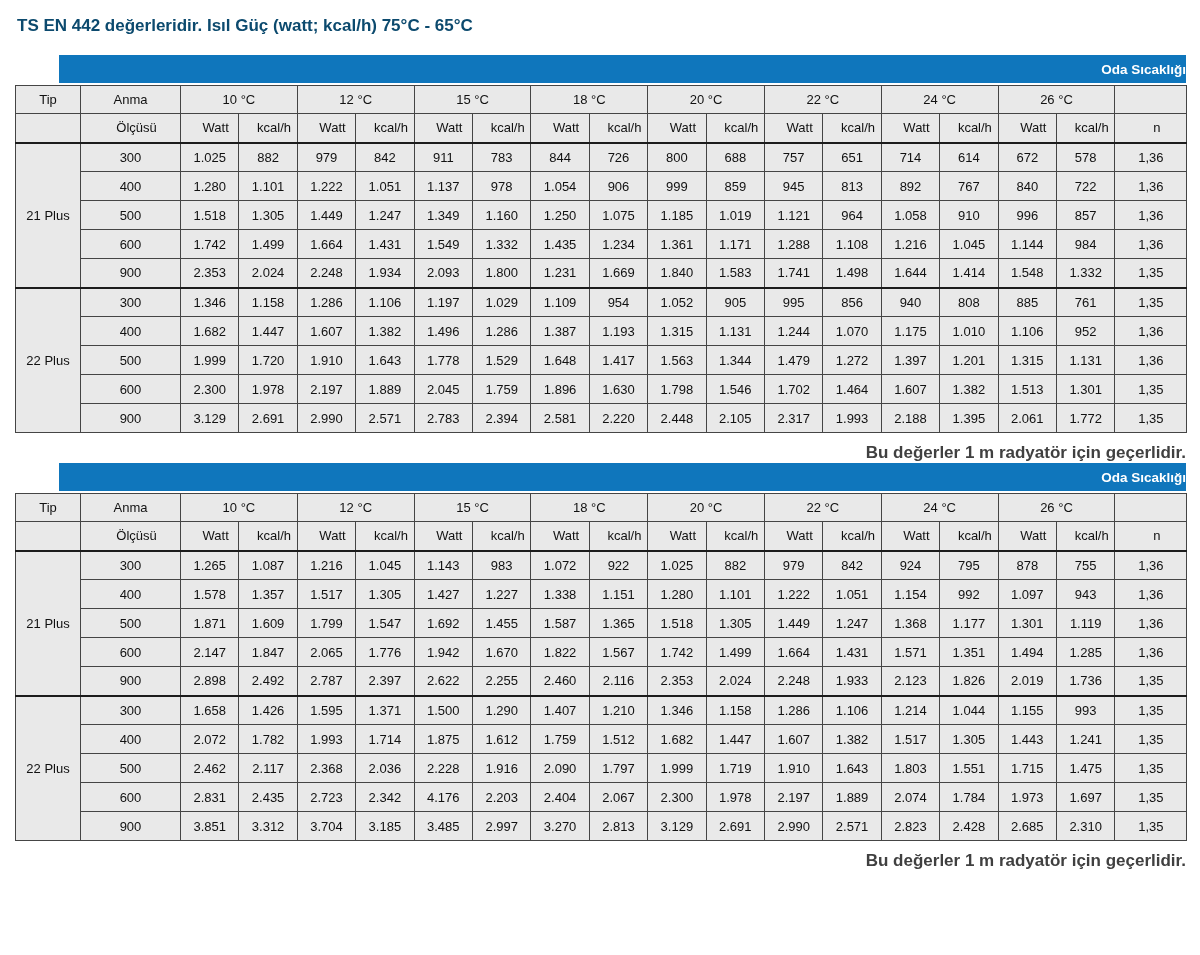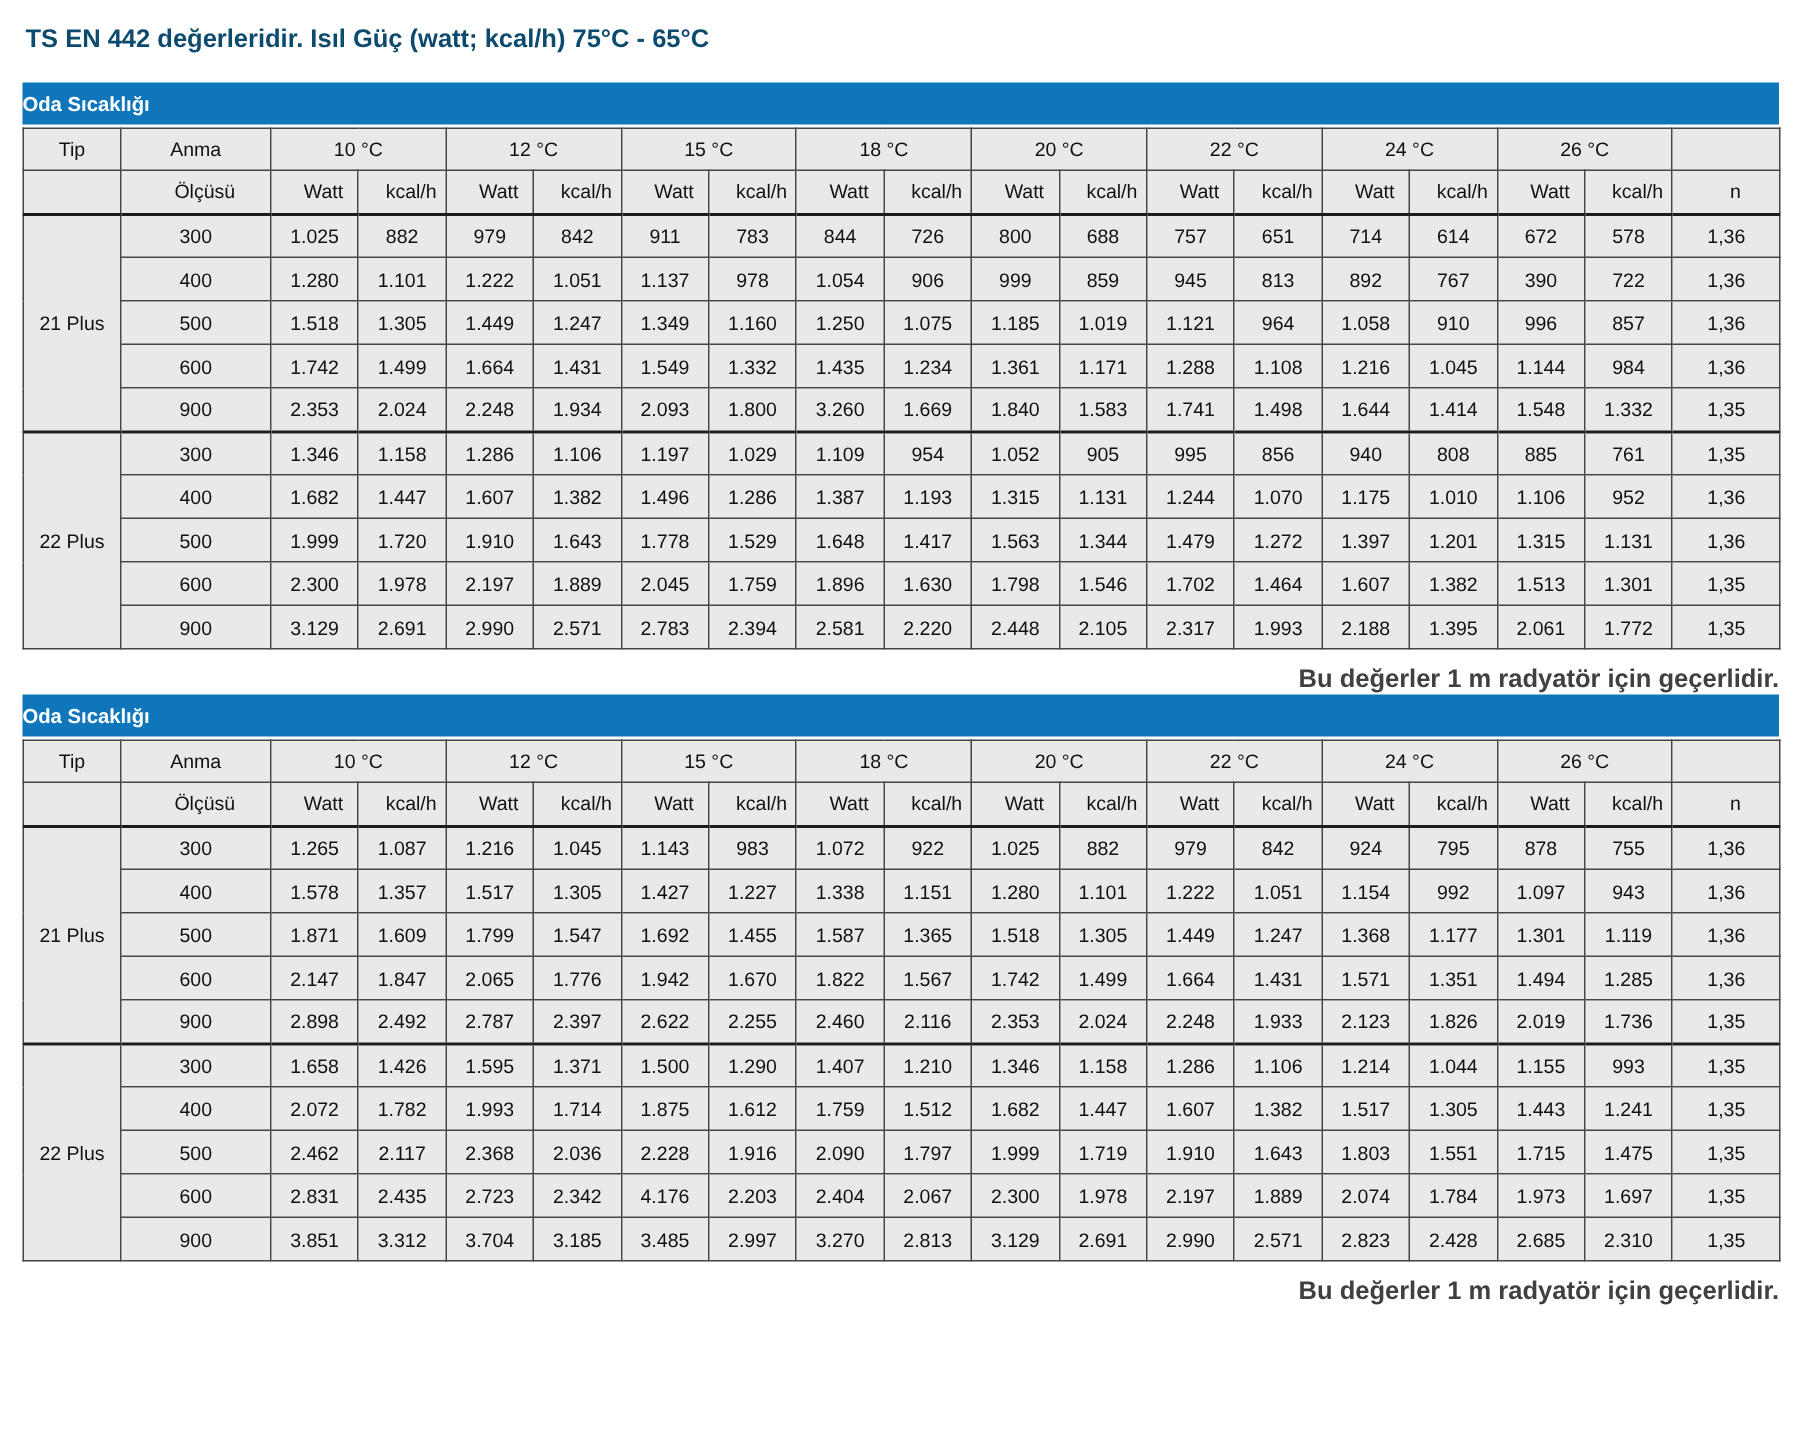--- a/index.html
+++ b/index.html
@@ -10,22 +10,23 @@
     -webkit-font-smoothing:antialiased;
   }
   .page{padding:16px 14px 0 15px;width:1171px;}
   .tbl-title{
     font-size:17px;font-weight:bold;line-height:20px;
     margin:0 0 19px 2px;color:#0c4a6e;
   }
   .tbl-title.second{margin-top:37px;}
   .banner{
     height:28px;background:var(--accent,#0f76bc);
-    display:flex;align-items:center;justify-content:flex-start;
+    display:flex;align-items:center;justify-content:flex-end;
     margin-bottom:2px;
+    margin-left:44px;
   }
   .banner span{color:#fff;font-weight:bold;font-size:13.5px;}
   table.grid{
     width:1171px;table-layout:fixed;border-collapse:collapse;
   }
   table.grid col.c-tip{width:65px;}
   table.grid col.c-anma{width:100px;}
   table.grid col.c-data{width:58.4px;}
   table.grid col.c-n{width:72px;}
   table.grid th,table.grid td{
@@ -145,21 +146,21 @@
             <td>1.137</td>
             <td>978</td>
             <td>1.054</td>
             <td>906</td>
             <td>999</td>
             <td>859</td>
             <td>945</td>
             <td>813</td>
             <td>892</td>
             <td>767</td>
-            <td>390</td>
+            <td>840</td>
             <td>722</td>
             <td>1,36</td>
           </tr>
           <tr>
             <td>500</td>
             <td>1.518</td>
             <td>1.305</td>
             <td>1.449</td>
             <td>1.247</td>
             <td>1.349</td>
@@ -197,21 +198,21 @@
             <td>1,36</td>
           </tr>
           <tr>
             <td>900</td>
             <td>2.353</td>
             <td>2.024</td>
             <td>2.248</td>
             <td>1.934</td>
             <td>2.093</td>
             <td>1.800</td>
-            <td>3.260</td>
+            <td>1.231</td>
             <td>1.669</td>
             <td>1.840</td>
             <td>1.583</td>
             <td>1.741</td>
             <td>1.498</td>
             <td>1.644</td>
             <td>1.414</td>
             <td>1.548</td>
             <td>1.332</td>
             <td>1,35</td>

